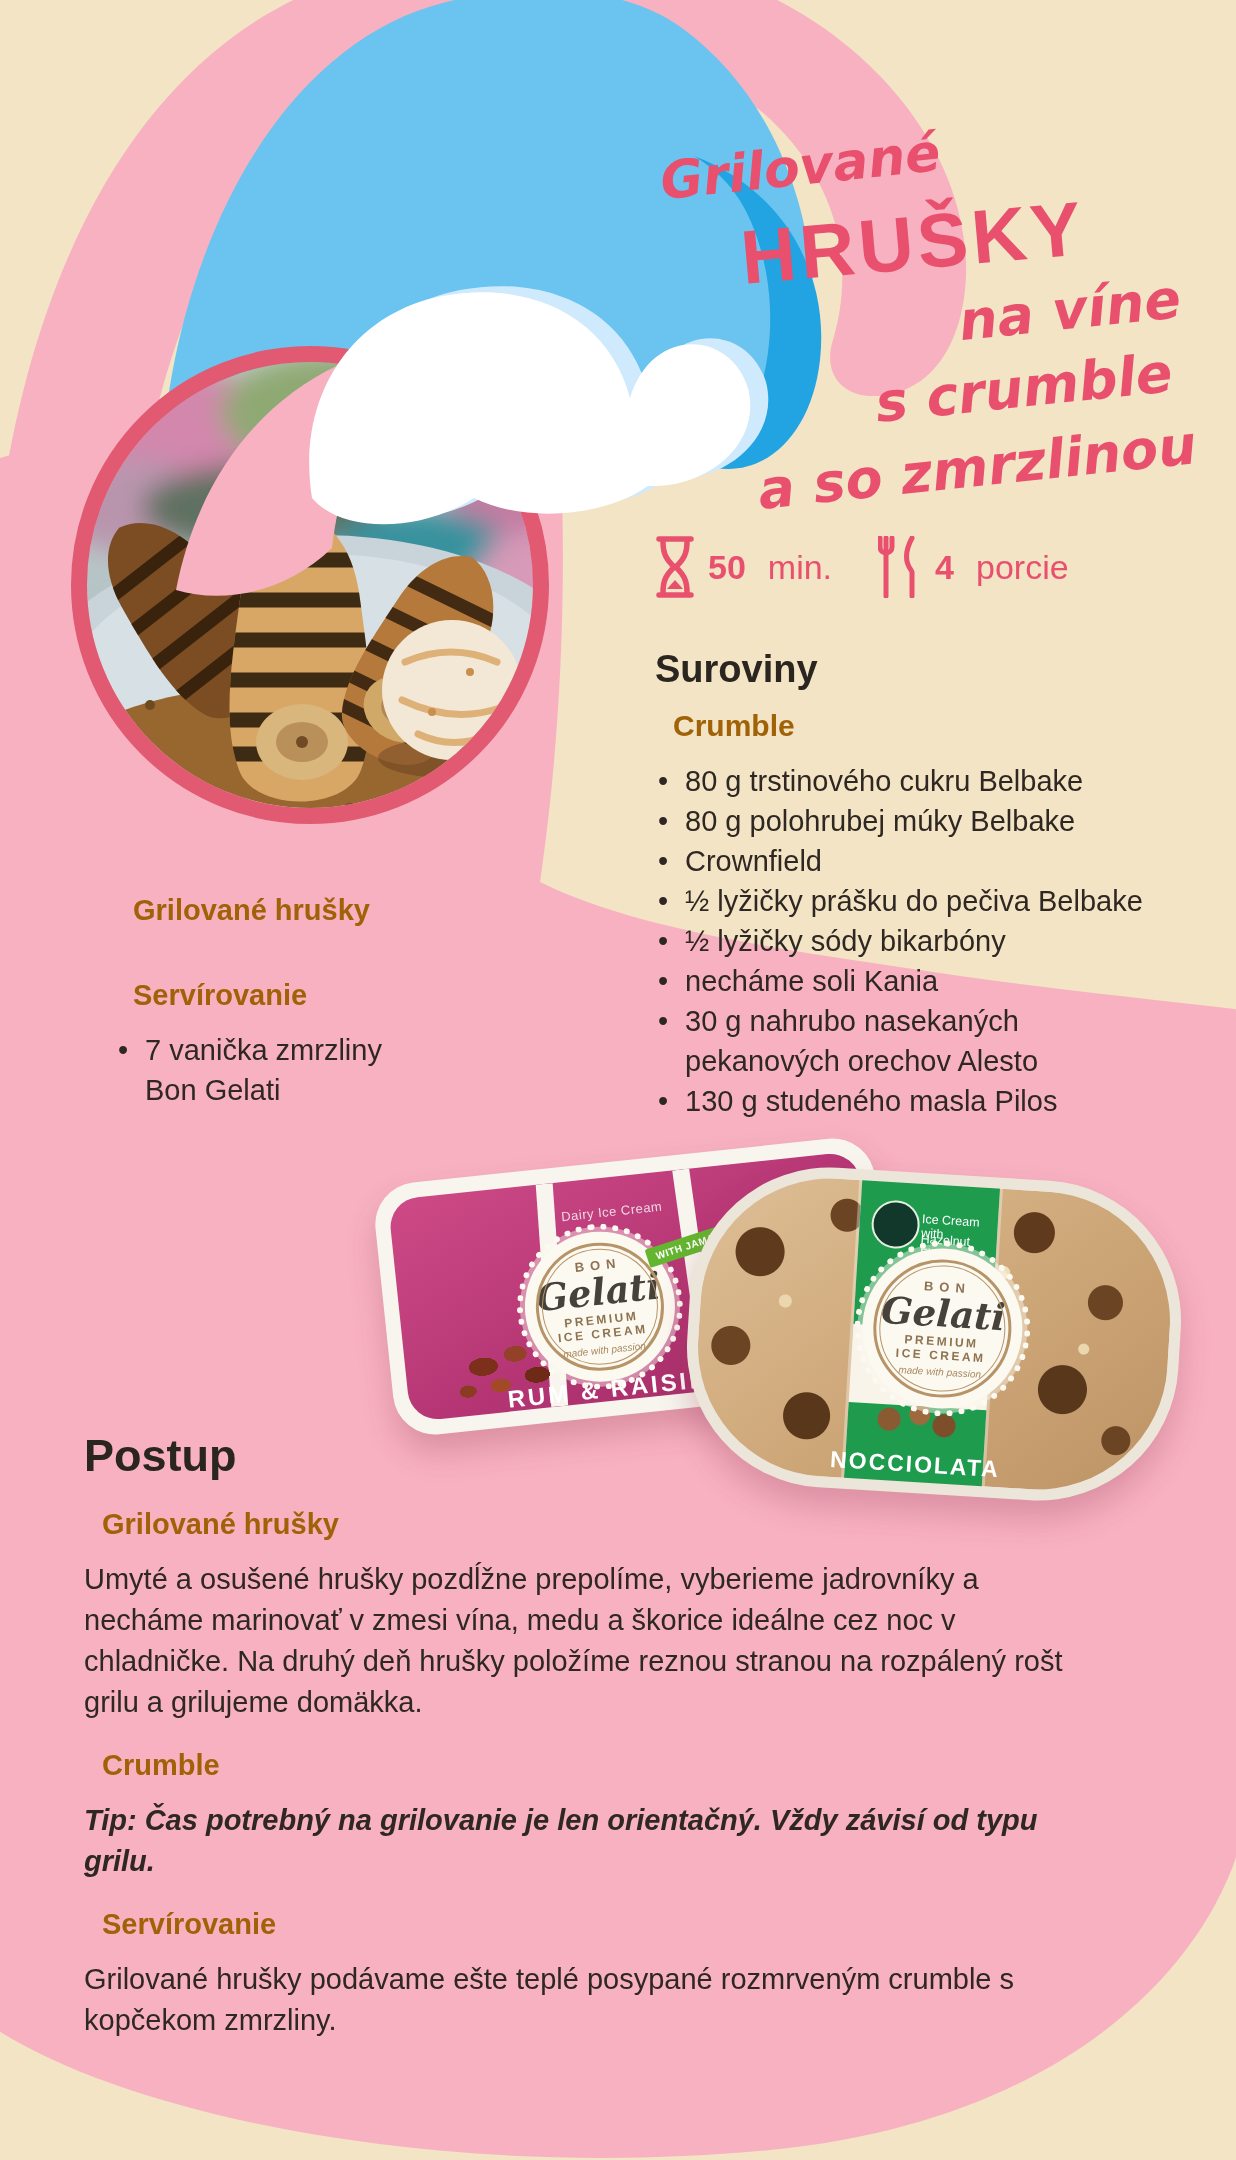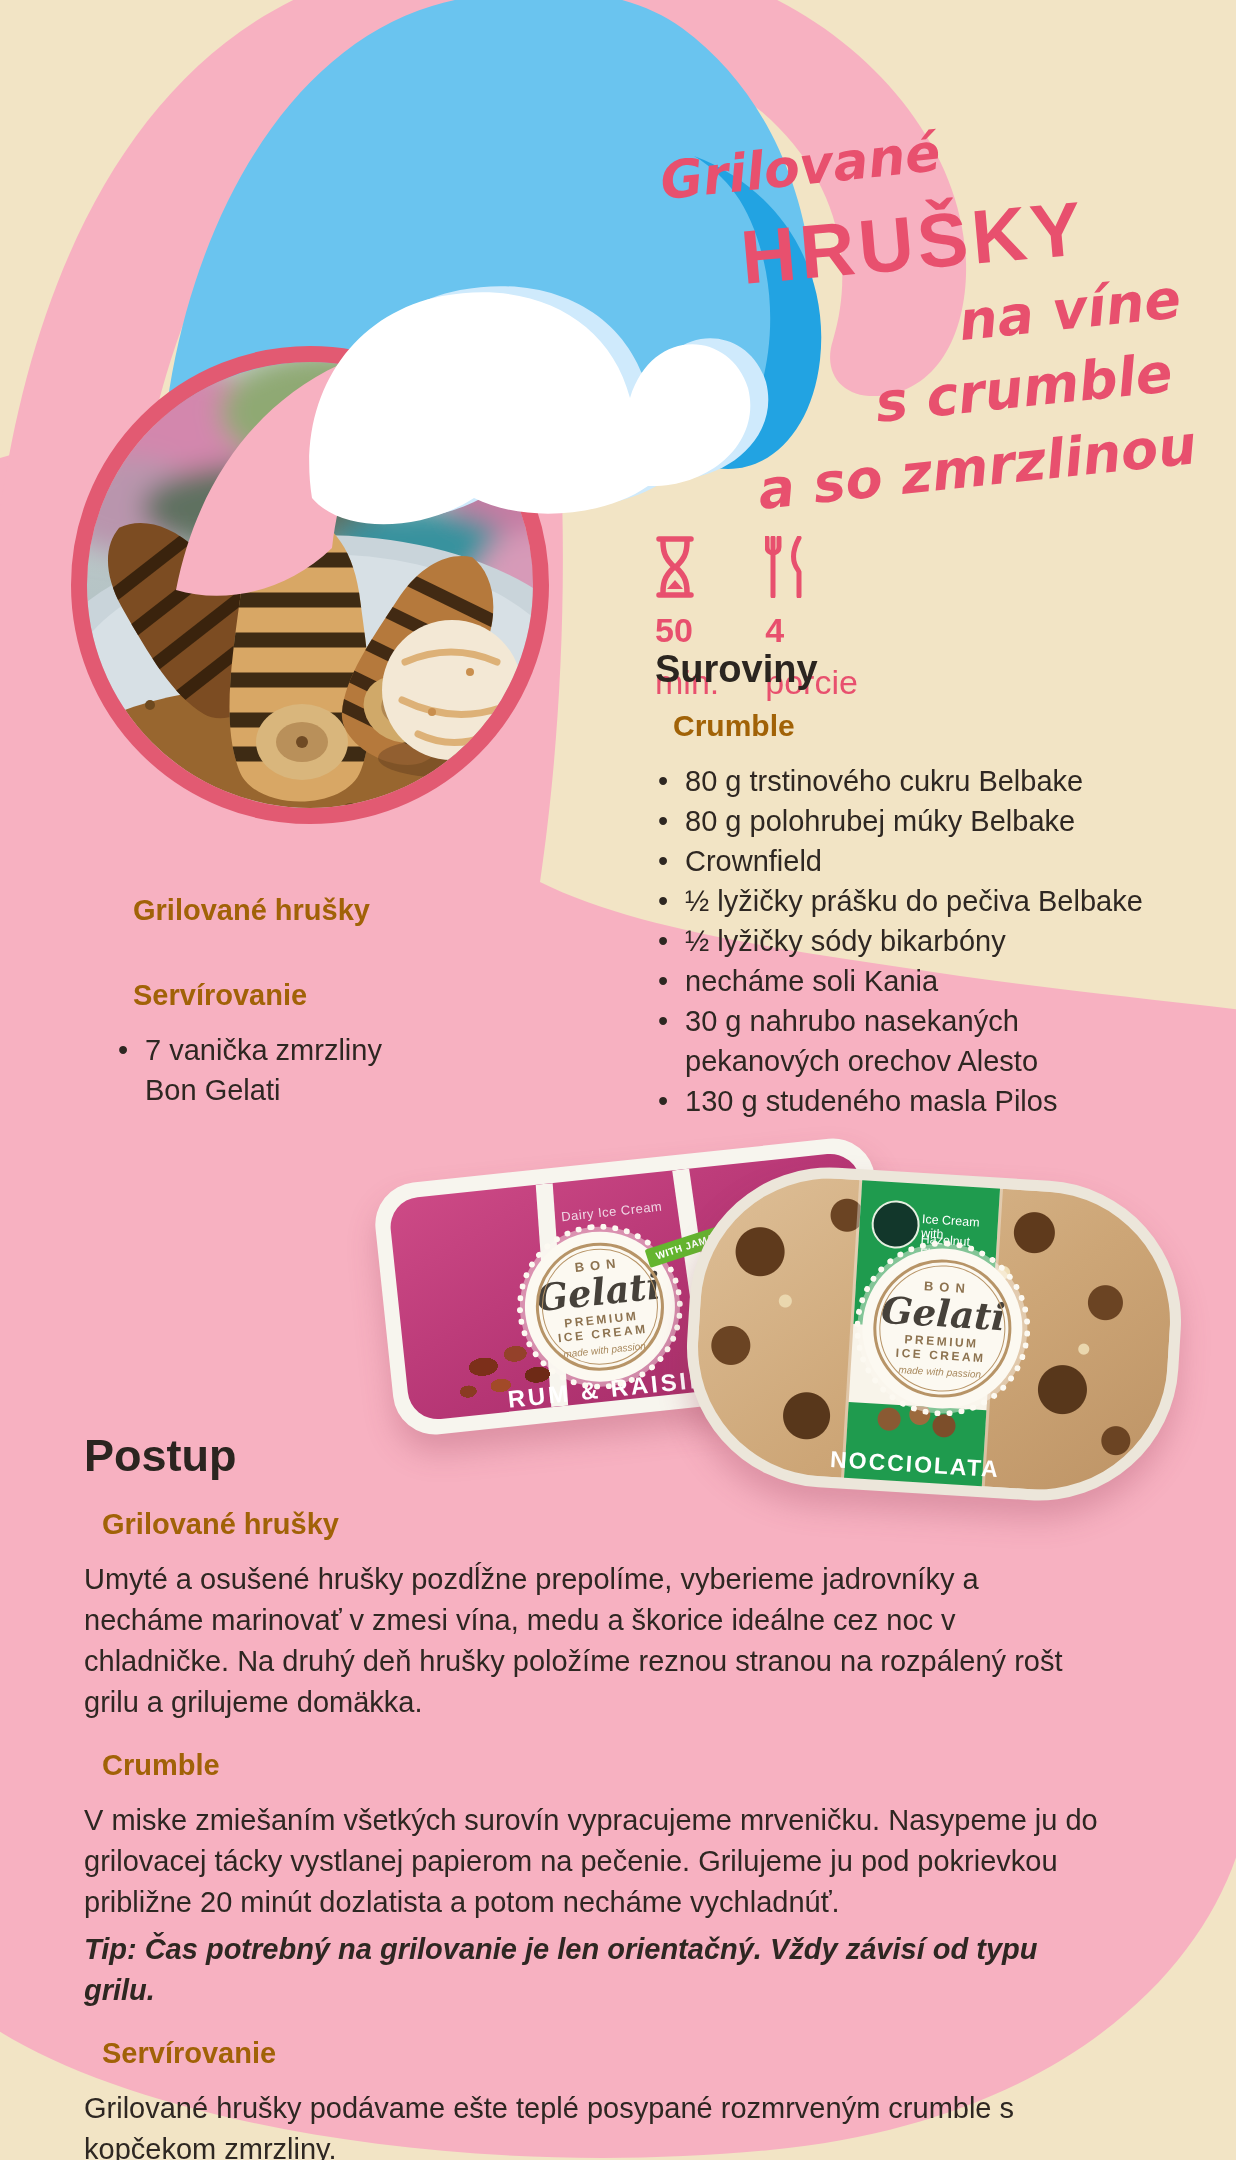--- a/index.html
+++ b/index.html
@@ -10,23 +10,23 @@
   
   .title-line{position:absolute;color:#e8506e;white-space:nowrap;z-index:3;transform-origin:100% 50%;}
   .t1{right:296px;top:126px;font:italic 700 52px/1 "DejaVu Sans",sans-serif;transform:rotate(-6deg);}
   .t2{right:151px;top:190px;font:700 76px/1 "Liberation Sans",sans-serif;letter-spacing:4px;transform:rotate(-5deg);}
   .t3{right:56px;top:272px;font:italic 700 54px/1 "DejaVu Sans",sans-serif;transform:rotate(-6deg);}
   .t4{right:64px;top:346px;font:italic 700 54px/1 "DejaVu Sans",sans-serif;transform:rotate(-6deg);}
   .t5{right:40px;top:418px;font:italic 700 54px/1 "DejaVu Sans",sans-serif;transform:rotate(-6deg);}
 
   
   .meta{position:absolute;left:655px;top:536px;display:flex;gap:46px;align-items:center;color:#e8506e;z-index:3;}
-  .meta-item{display:flex;align-items:flex-start;gap:13px;flex-direction:column;}
+  .meta-item{display:flex;align-items:center;gap:13px;}
   .mv{font-size:34px;font-weight:700;}
-  .mu{font-size:34px;font-weight:400;}
+  .mu{font-size:34px;font-weight:400;margin-left:9px;}
 
   
   .sec{position:absolute;z-index:3;color:#2e2722;}
   .sec h2{margin:0;color:#2b2520;}
   .sec h3{margin:18px;color:#a16207;font-size:30px;}
   .suroviny{left:655px;top:648px;width:530px;}
   .suroviny h2{font-size:38px;margin-bottom:13px;}
   .leftcol{left:115px;top:876px;width:430px;}
   .leftcol h3{font-size:29px;}
   .leftcol h3.second{margin-top:52px;}
@@ -343,19 +343,18 @@
       <span class="b-l2">ICE CREAM</span>
       <span class="b-tag">made with passion</span>
     </div>
   </div>
 
   <section class="sec postup">
     <h2>Postup</h2>
     <h3>Grilované hrušky</h3>
     <p>Umyté a osušené hrušky pozdĺžne prepolíme, vyberieme jadrovníky a necháme marinovať v zmesi vína, medu a škorice ideálne cez noc v chladničke. Na druhý deň hrušky položíme reznou stranou na rozpálený rošt grilu a grilujeme domäkka.</p>
     <h3>Crumble</h3>
-    <p>V miske zmiešaním všetkých surovín vypracujeme mrveničku. Nasypeme ju do grilovacej tácky vystlanej papierom na pečenie. Grilujeme ju pod pokrievkou približne 20 minút dozlatista a potom necháme vychladnúť.</p>
     <p class="tip">Tip: Čas potrebný na grilovanie je len orientačný. Vždy závisí od typu grilu.</p>
     <h3>Servírovanie</h3>
     <p>Grilované hrušky podávame ešte teplé posypané rozmrveným crumble s kopčekom zmrzliny.</p>
   </section>
 
 </div>
 
 </body></html>

